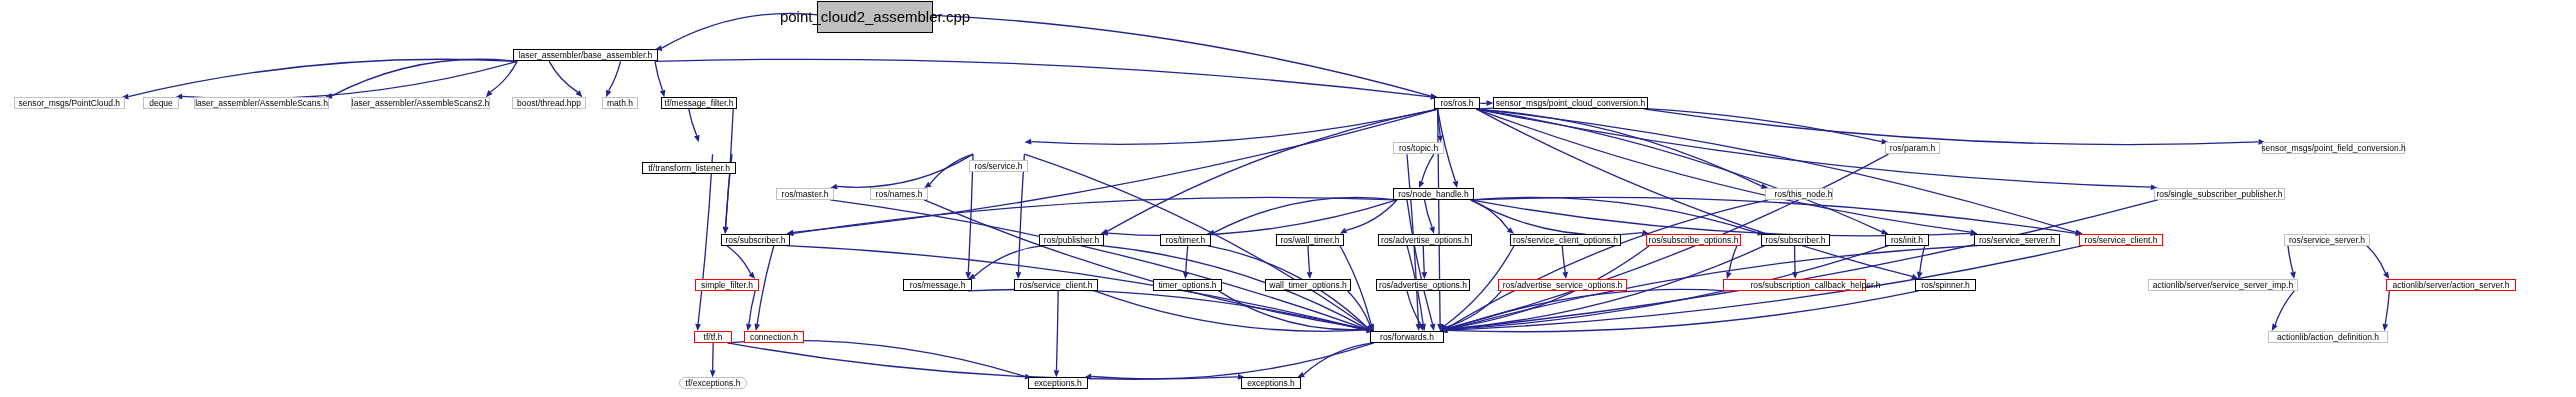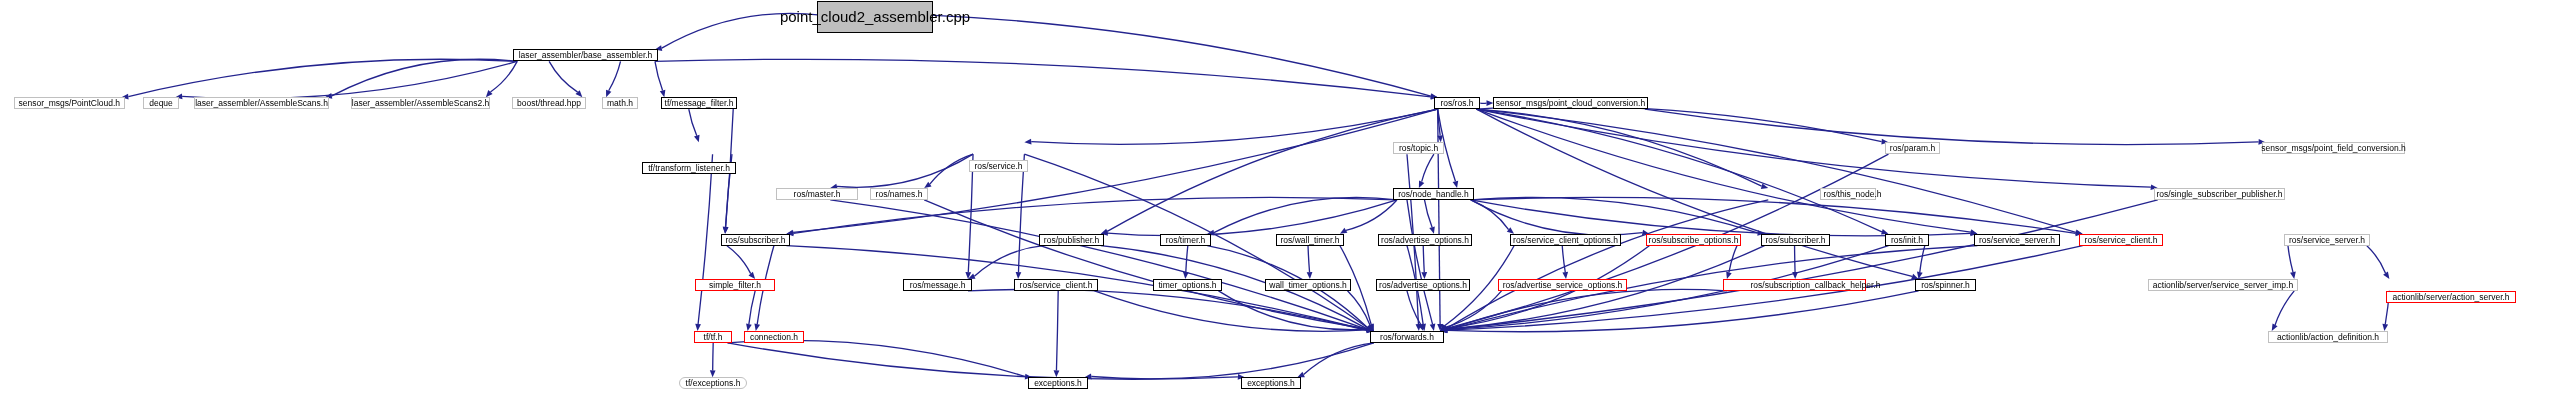--- a/index.html
+++ b/index.html
@@ -216,48 +216,48 @@
       <div class="nodebox " style="left: 512px; top: 97px; width: 74px;">boost/thread.hpp</div>
       <div class="nodebox " style="left: 602px; top: 97px; width: 36px;">math.h</div>
       <div class="nodebox b-black" style="left: 661px; top: 97px; width: 76px;">tf/message_filter.h</div>
       <div class="nodebox b-black" style="left: 1434px; top: 97px; width: 46px;">ros/ros.h</div>
       <div class="nodebox b-black" style="left: 1493px; top: 97px; width: 155px;">sensor_msgs/point_cloud_conversion.h</div>
       <div class="nodebox b-black" style="left: 642px; top: 142px; width: 94px; margin-top: 20px;">tf/transform_listener.h</div>
       <div class="nodebox " style="left: 969px; top: 152px; width: 59px; margin-top: 8px;">ros/service.h</div>
       <div class="nodebox " style="left: 1393px; top: 142px; width: 51px;">ros/topic.h</div>
       <div class="nodebox " style="left: 1885px; top: 142px; width: 55px;">ros/param.h</div>
       <div class="nodebox " style="left: 2262px; top: 142px; width: 143px;">sensor_msgs/point_field_conversion.h</div>
-      <div class="nodebox " style="left: 776px; top: 188px; width: 82px;">ros/master.h</div>
+      <div class="nodebox " style="left: 776px; top: 188px; width: 58px;">ros/master.h</div>
       <div class="nodebox " style="left: 870px; top: 188px; width: 58px;">ros/names.h</div>
       <div class="nodebox b-black" style="left: 1393px; top: 188px; width: 81px;">ros/node_handle.h</div>
-      <div class="nodebox " style="left: 1820px; top: 188px; width: 56px; padding-left: 12px;">ros/this_node.h</div>
+      <div class="nodebox " style="left: 1765px; top: 188px; width: 68px; padding-left: 12px;">ros/this_node.h</div>
       <div class="nodebox " style="left: 2154px; top: 188px; width: 131px;">ros/single_subscriber_publisher.h</div>
       <div class="nodebox b-black" style="left: 721px; top: 234px; width: 69px;">ros/subscriber.h</div>
       <div class="nodebox b-black" style="left: 1039px; top: 234px; width: 65px;">ros/publisher.h</div>
       <div class="nodebox b-black" style="left: 1160px; top: 234px; width: 51px;">ros/timer.h</div>
       <div class="nodebox b-black" style="left: 1276px; top: 234px; width: 68px;">ros/wall_timer.h</div>
       <div class="nodebox b-black" style="left: 1378px; top: 234px; width: 94px;">ros/advertise_options.h</div>
       <div class="nodebox b-black" style="left: 1510px; top: 234px; width: 111px;">ros/service_client_options.h</div>
       <div class="nodebox b-red" style="left: 1646px; top: 234px; width: 95px;">ros/subscribe_options.h</div>
       <div class="nodebox b-black" style="left: 1761px; top: 234px; width: 69px;">ros/subscriber.h</div>
       <div class="nodebox b-black" style="left: 1885px; top: 234px; width: 44px;">ros/init.h</div>
       <div class="nodebox b-black" style="left: 1974px; top: 234px; width: 86px;">ros/service_server.h</div>
       <div class="nodebox b-red" style="left: 2079px; top: 234px; width: 84px;">ros/service_client.h</div>
       <div class="nodebox " style="left: 2284px; top: 234px; width: 86px;">ros/service_server.h</div>
-      <div class="nodebox b-red" style="left: 695px; top: 279px; width: 80px;">simple_filter.h</div>
+      <div class="nodebox b-red" style="left: 695px; top: 279px; width: 64px;">simple_filter.h</div>
       <div class="nodebox b-black" style="left: 903px; top: 279px; width: 69px;">ros/message.h</div>
       <div class="nodebox b-black" style="left: 1014px; top: 279px; width: 84px;">ros/service_client.h</div>
       <div class="nodebox b-black" style="left: 1153px; top: 279px; width: 69px;">timer_options.h</div>
       <div class="nodebox b-black" style="left: 1265px; top: 279px; width: 86px;">wall_timer_options.h</div>
       <div class="nodebox b-black" style="left: 1376px; top: 279px; width: 94px;">ros/advertise_options.h</div>
       <div class="nodebox b-red" style="left: 1498px; top: 279px; width: 129px;">ros/advertise_service_options.h</div>
       <div class="nodebox b-red" style="left: 1723px; top: 279px; width: 143px; padding-left: 45px;">ros/subscription_callback_helper.h</div>
       <div class="nodebox b-black" style="left: 1915px; top: 279px; width: 61px;">ros/spinner.h</div>
       <div class="nodebox " style="left: 2148px; top: 279px; width: 150px;">actionlib/server/service_server_imp.h</div>
-      <div class="nodebox b-red" style="left: 2386px; top: 279px; width: 130px; margin-top: 12px;">actionlib/server/action_server.h</div>
+      <div class="nodebox b-red" style="left: 2386px; top: 279px; width: 130px;">actionlib/server/action_server.h</div>
       <div class="nodebox b-red" style="left: 694px; top: 331px; width: 38px;">tf/tf.h</div>
       <div class="nodebox b-red" style="left: 744px; top: 331px; width: 60px;">connection.h</div>
       <div class="nodebox b-black" style="left: 1370px; top: 331px; width: 74px;">ros/forwards.h</div>
       <div class="nodebox " style="left: 2268px; top: 331px; width: 120px;">actionlib/action_definition.h</div>
       <div class="nodebox " style="left: 679px; top: 377px; width: 68px; border-radius: 6px;">tf/exceptions.h</div>
       <div class="nodebox b-black" style="left: 1028px; top: 377px; width: 60px;">exceptions.h</div>
       <div class="nodebox b-black" style="left: 1241px; top: 377px; width: 60px;">exceptions.h</div>
     </div>
 </div>
 

